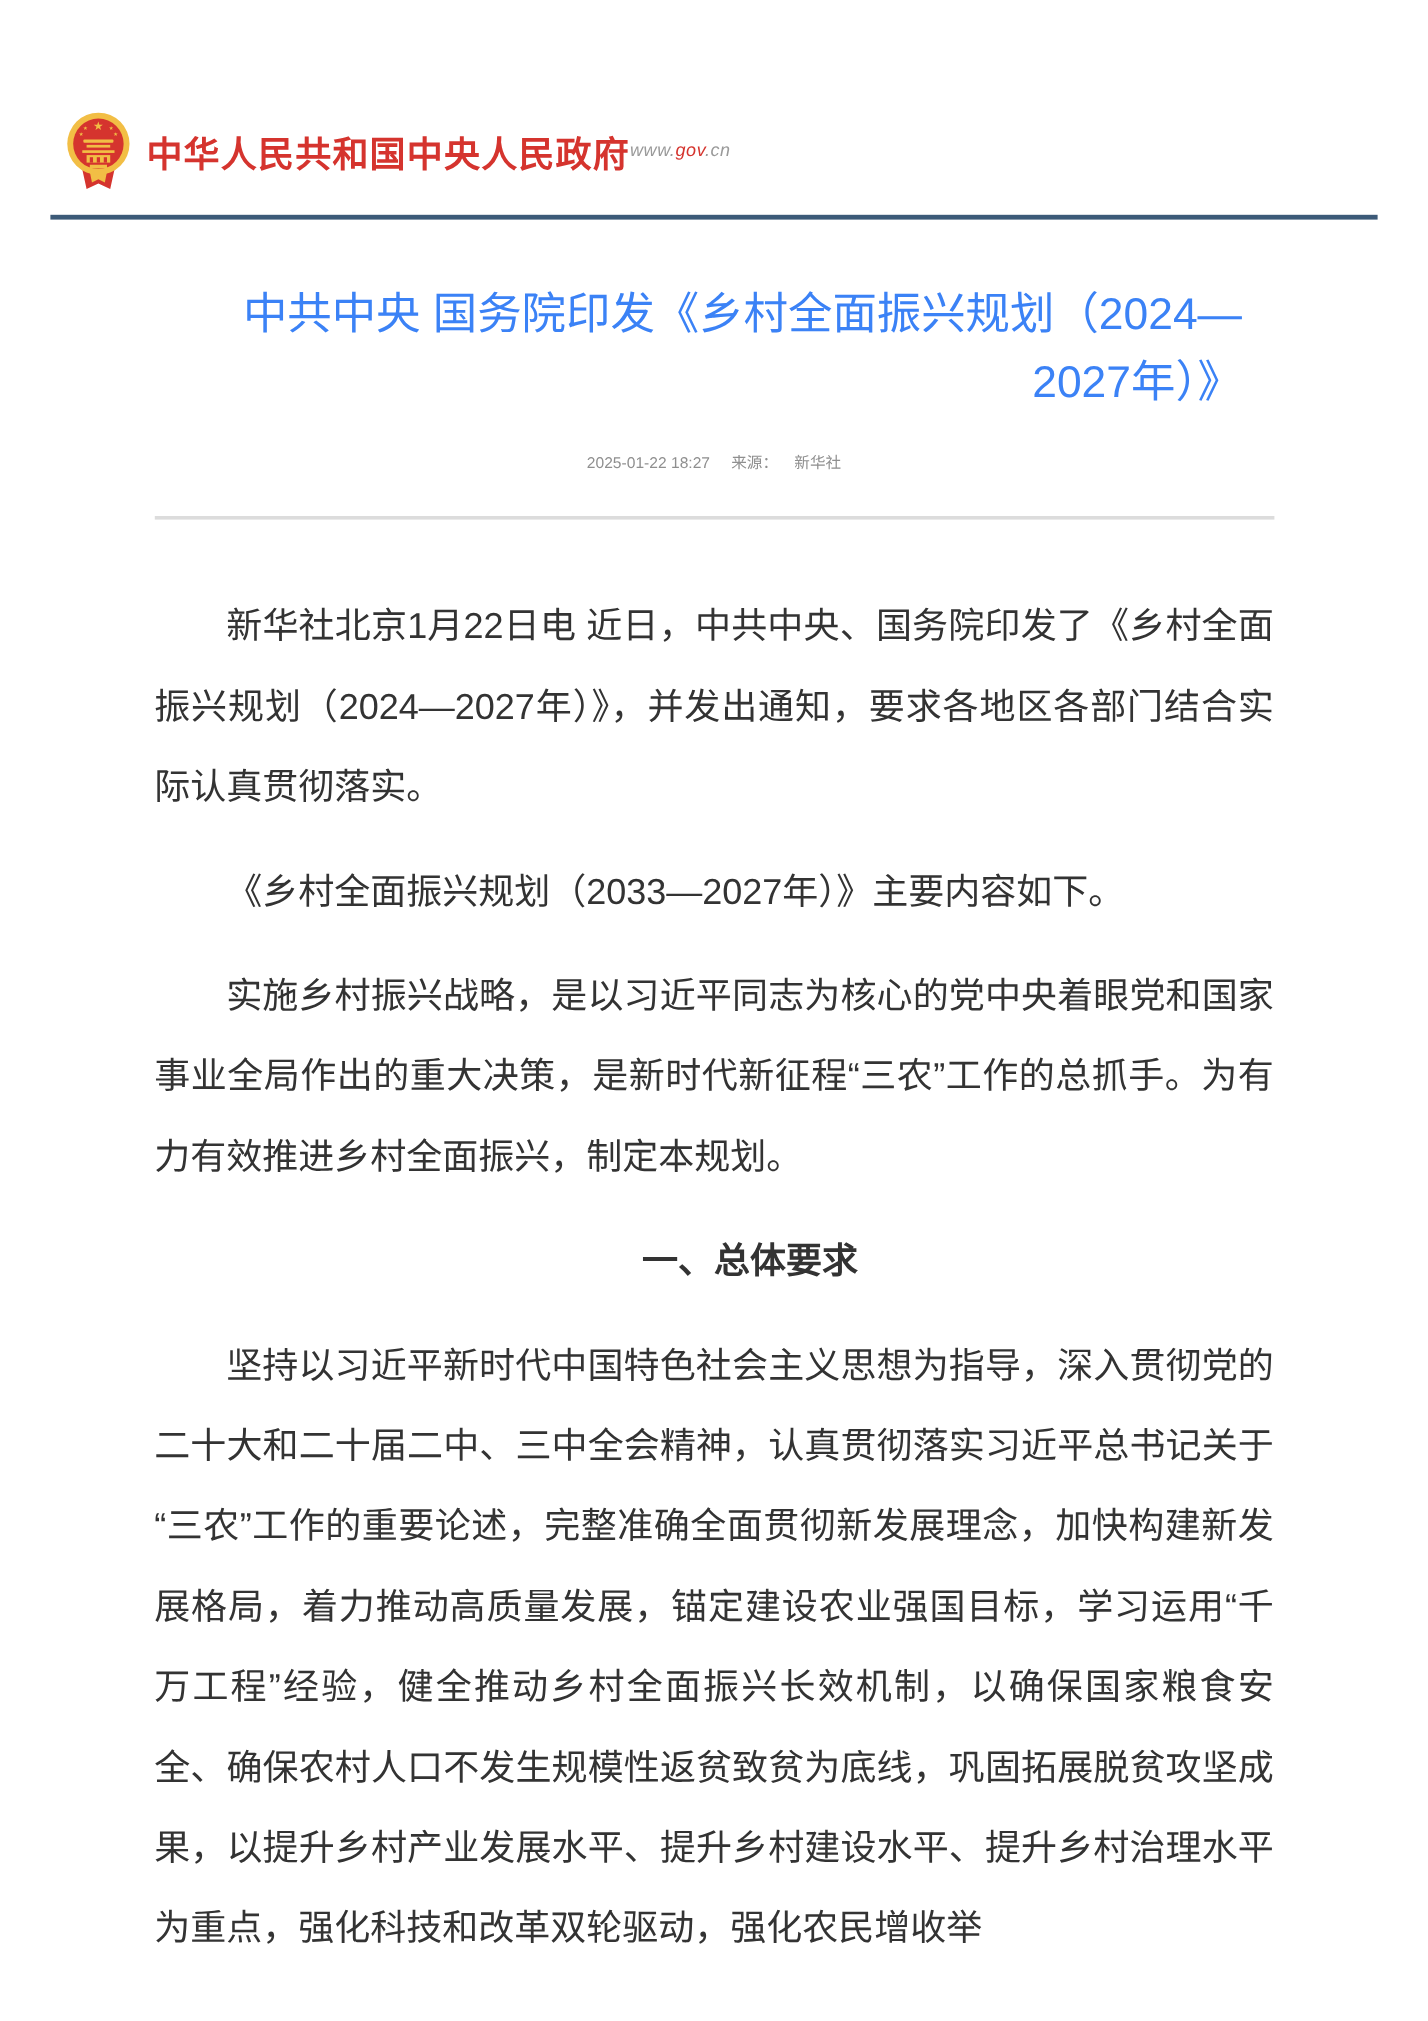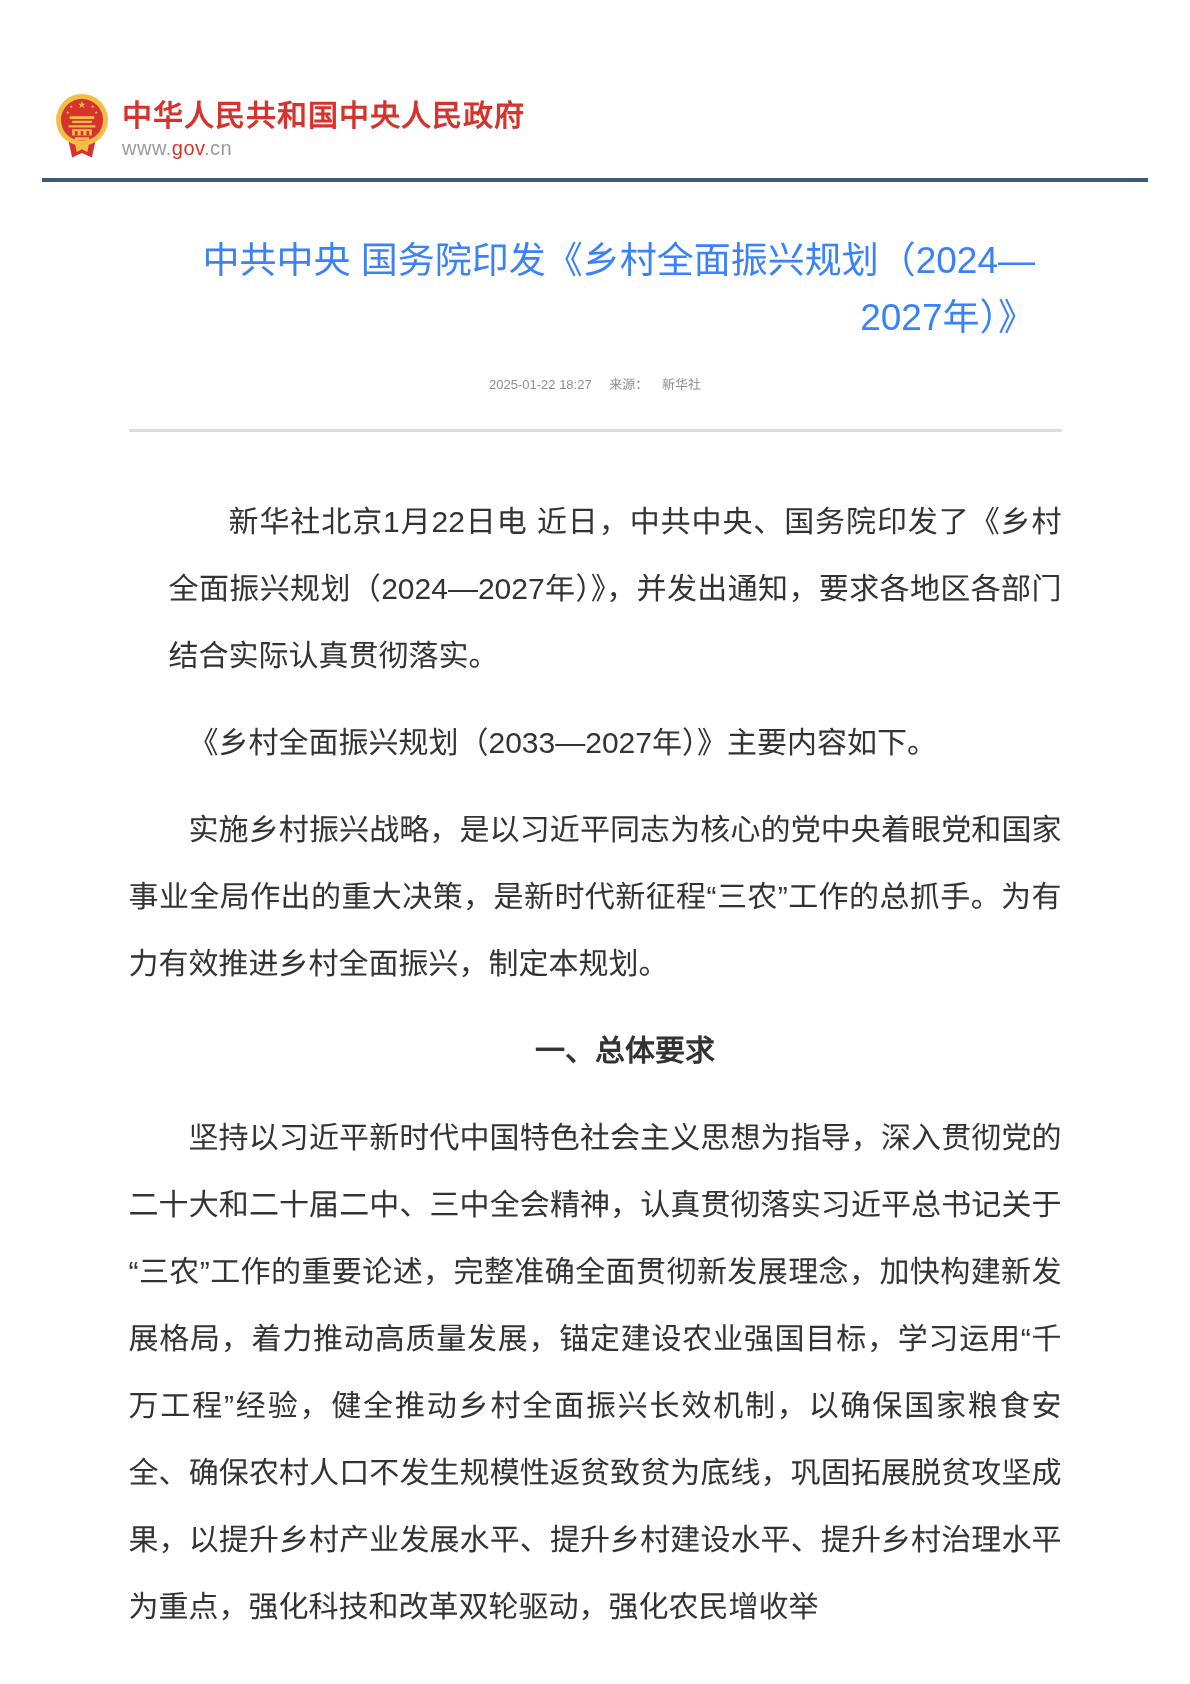--- a/index.html
+++ b/index.html
@@ -14,33 +14,34 @@
   .page { width: 1190px; height: 1684px; position: relative; }
 
   
   .site-header {
     padding: 93px 0 0 55px;
     display: flex;
     align-items: center;
     gap: 13px;
   }
   .emblem { width: 54px; height: 68px; flex: 0 0 auto; }
-  .site-ident { display: flex; flex-direction: column; }
+  .site-ident { display: flex; flex-direction: row; }
   .site-name {
     color: #d5342e;
     font-size: 30px;
     font-weight: bold;
     letter-spacing: 1px;
     line-height: 34px;
   }
   .site-url {
-    font-size: 20px;
+    font-size: 15px;
     color: #9a9a9a;
     margin-top: 4px;
     letter-spacing: 0.5px;
+    font-style: italic;
   }
   .site-url .gov { color: #d5342e; }
   .blue-rule {
     height: 4px;
     background: #3c5a78;
     margin: 13px 42px 0 42px;
   }
 
   
   .article { width: 933px; margin: 0 auto; }
@@ -68,21 +69,21 @@
   }
   .article-body { margin-top: 56px; }
   .article-body p {
     font-size: 30px;
     line-height: 67px;
     color: #333333;
     text-align: justify;
     text-indent: 2em;
     margin: 20px 0 0 0;
   }
-  .article-body p:first-child { margin-top: 0; margin-left: 40px; }
+  .article-body p:first-child { margin-top: 0; }
   .article-body h3 {
     font-size: 30px;
     line-height: 67px;
     color: #333333;
     font-weight: bold;
     text-indent: 2em;
     margin: 20px 0 0 0;
     text-align: center;
   }
 </style>

